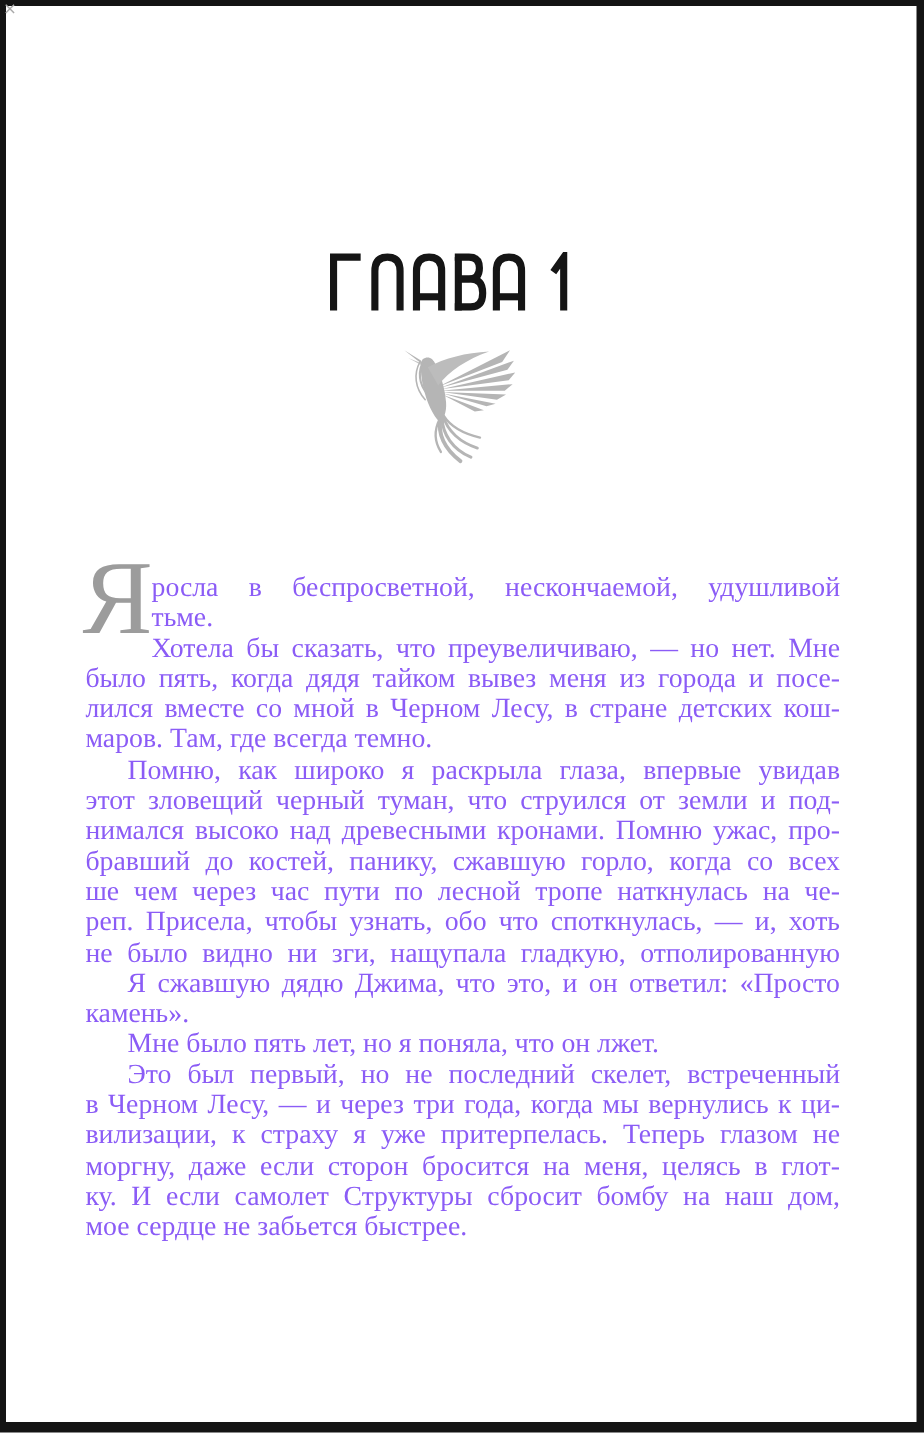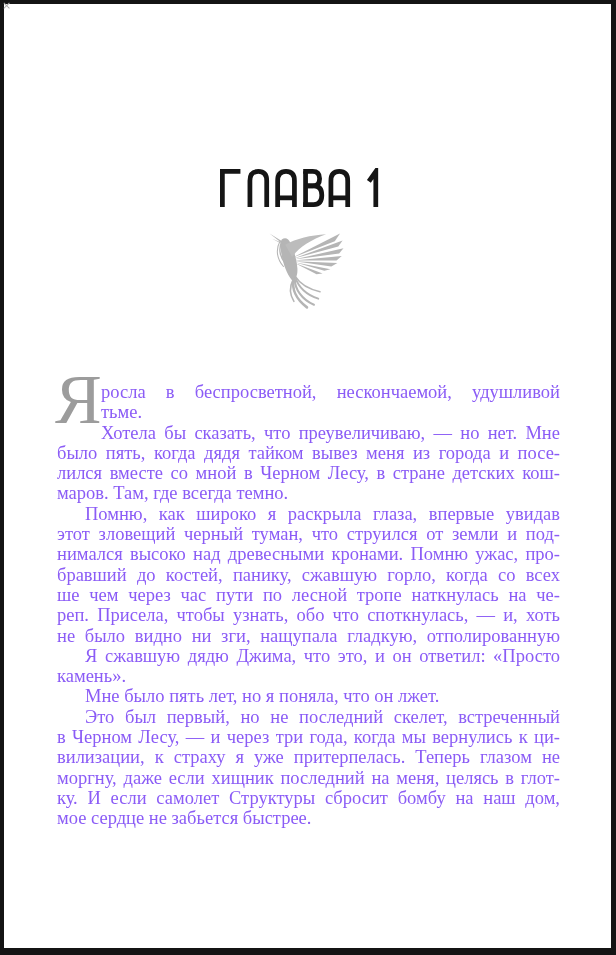--- a/index.html
+++ b/index.html
@@ -130,18 +130,18 @@
     <div class="line">не было видно ни зги, нащупала гладкую, отполированную</div>
 
     <div class="line ind">Я сжавшую дядю Джима, что это, и он ответил: «Просто</div>
     <div class="line end">камень».</div>
 
     <div class="line ind end">Мне было пять лет, но я поняла, что он лжет.</div>
 
     <div class="line ind">Это был первый, но не последний скелет, встреченный</div>
     <div class="line">в Черном Лесу, — и через три года, когда мы вернулись к ци-</div>
     <div class="line">вилизации, к страху я уже притерпелась. Теперь глазом не</div>
-    <div class="line">моргну, даже если хищник последний на меня, целясь в глот-</div>
+    <div class="line">моргну, даже если сторон бросится на меня, целясь в глот-</div>
     <div class="line">ку. И если самолет Структуры сбросит бомбу на наш дом,</div>
     <div class="line end">мое сердце не забьется быстрее.</div>
   </div>
 
 </div>
 
 </body></html>

